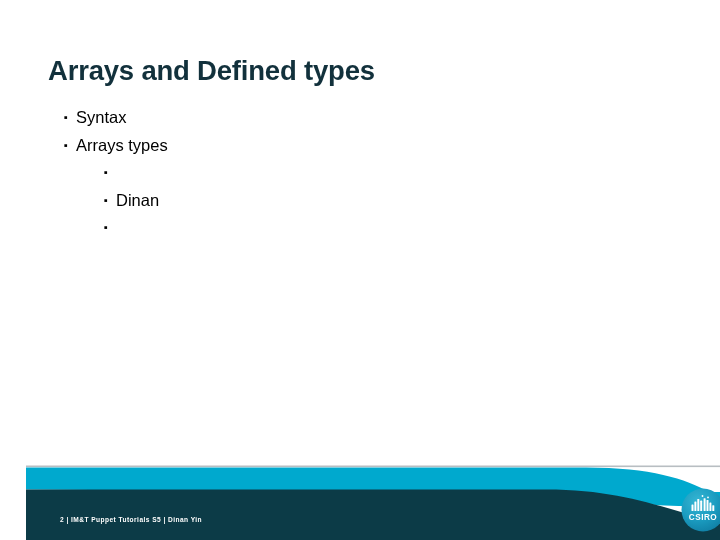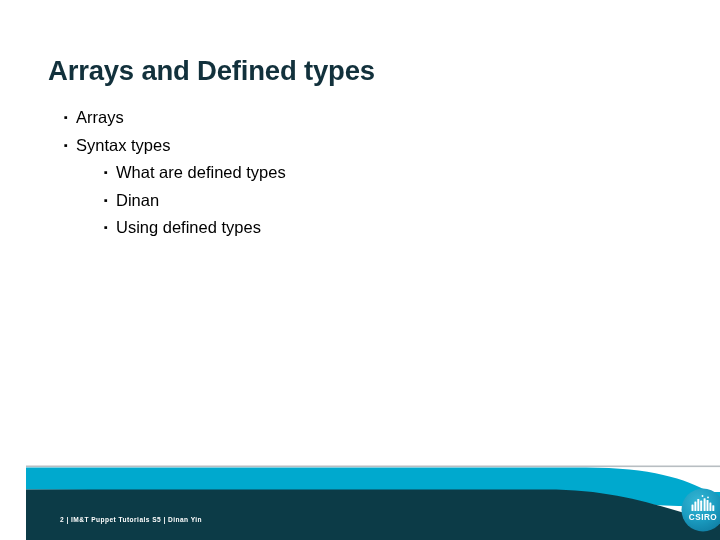--- a/index.html
+++ b/index.html
@@ -110,41 +110,39 @@
 <body>
 
 <div id="slide">
 
   <div id="title">Arrays and Defined types</div>
 
   <div id="body">
 
     <div class="bullet-row lvl1">
       <span class="bullet-mark">▪</span>
-      <span class="bullet-text">Arrays</span>
+      <span class="bullet-text">Syntax</span>
     </div>
 
     <div class="bullet-row lvl1">
       <span class="bullet-mark">▪</span>
-      <span class="bullet-text">Syntax types</span>
+      <span class="bullet-text">Arrays types</span>
     </div>
 
     <div class="bullet-row lvl2">
       <span class="bullet-mark">▪</span>
-      <span class="bullet-text">What are defined types</span>
     </div>
 
     <div class="bullet-row lvl2">
       <span class="bullet-mark">▪</span>
       <span class="bullet-text">Dinan</span>
     </div>
 
     <div class="bullet-row lvl2">
       <span class="bullet-mark">▪</span>
-      <span class="bullet-text">Using defined types</span>
     </div>
 
   </div>
 
   <div id="footer">
     <svg viewBox="0 0 720 78" preserveAspectRatio="none">
 
       <rect x="0" y="3.5" width="720" height="1.6" fill="#B8BEC2"></rect>
 
       <path d="M0,5.5 L560,5.5 C625,5.5 660,17 683,30 L720,30 L720,44 L660,44 C620,44 600,40 560,32 L0,27.5 Z" fill="#00A9CE"></path>

